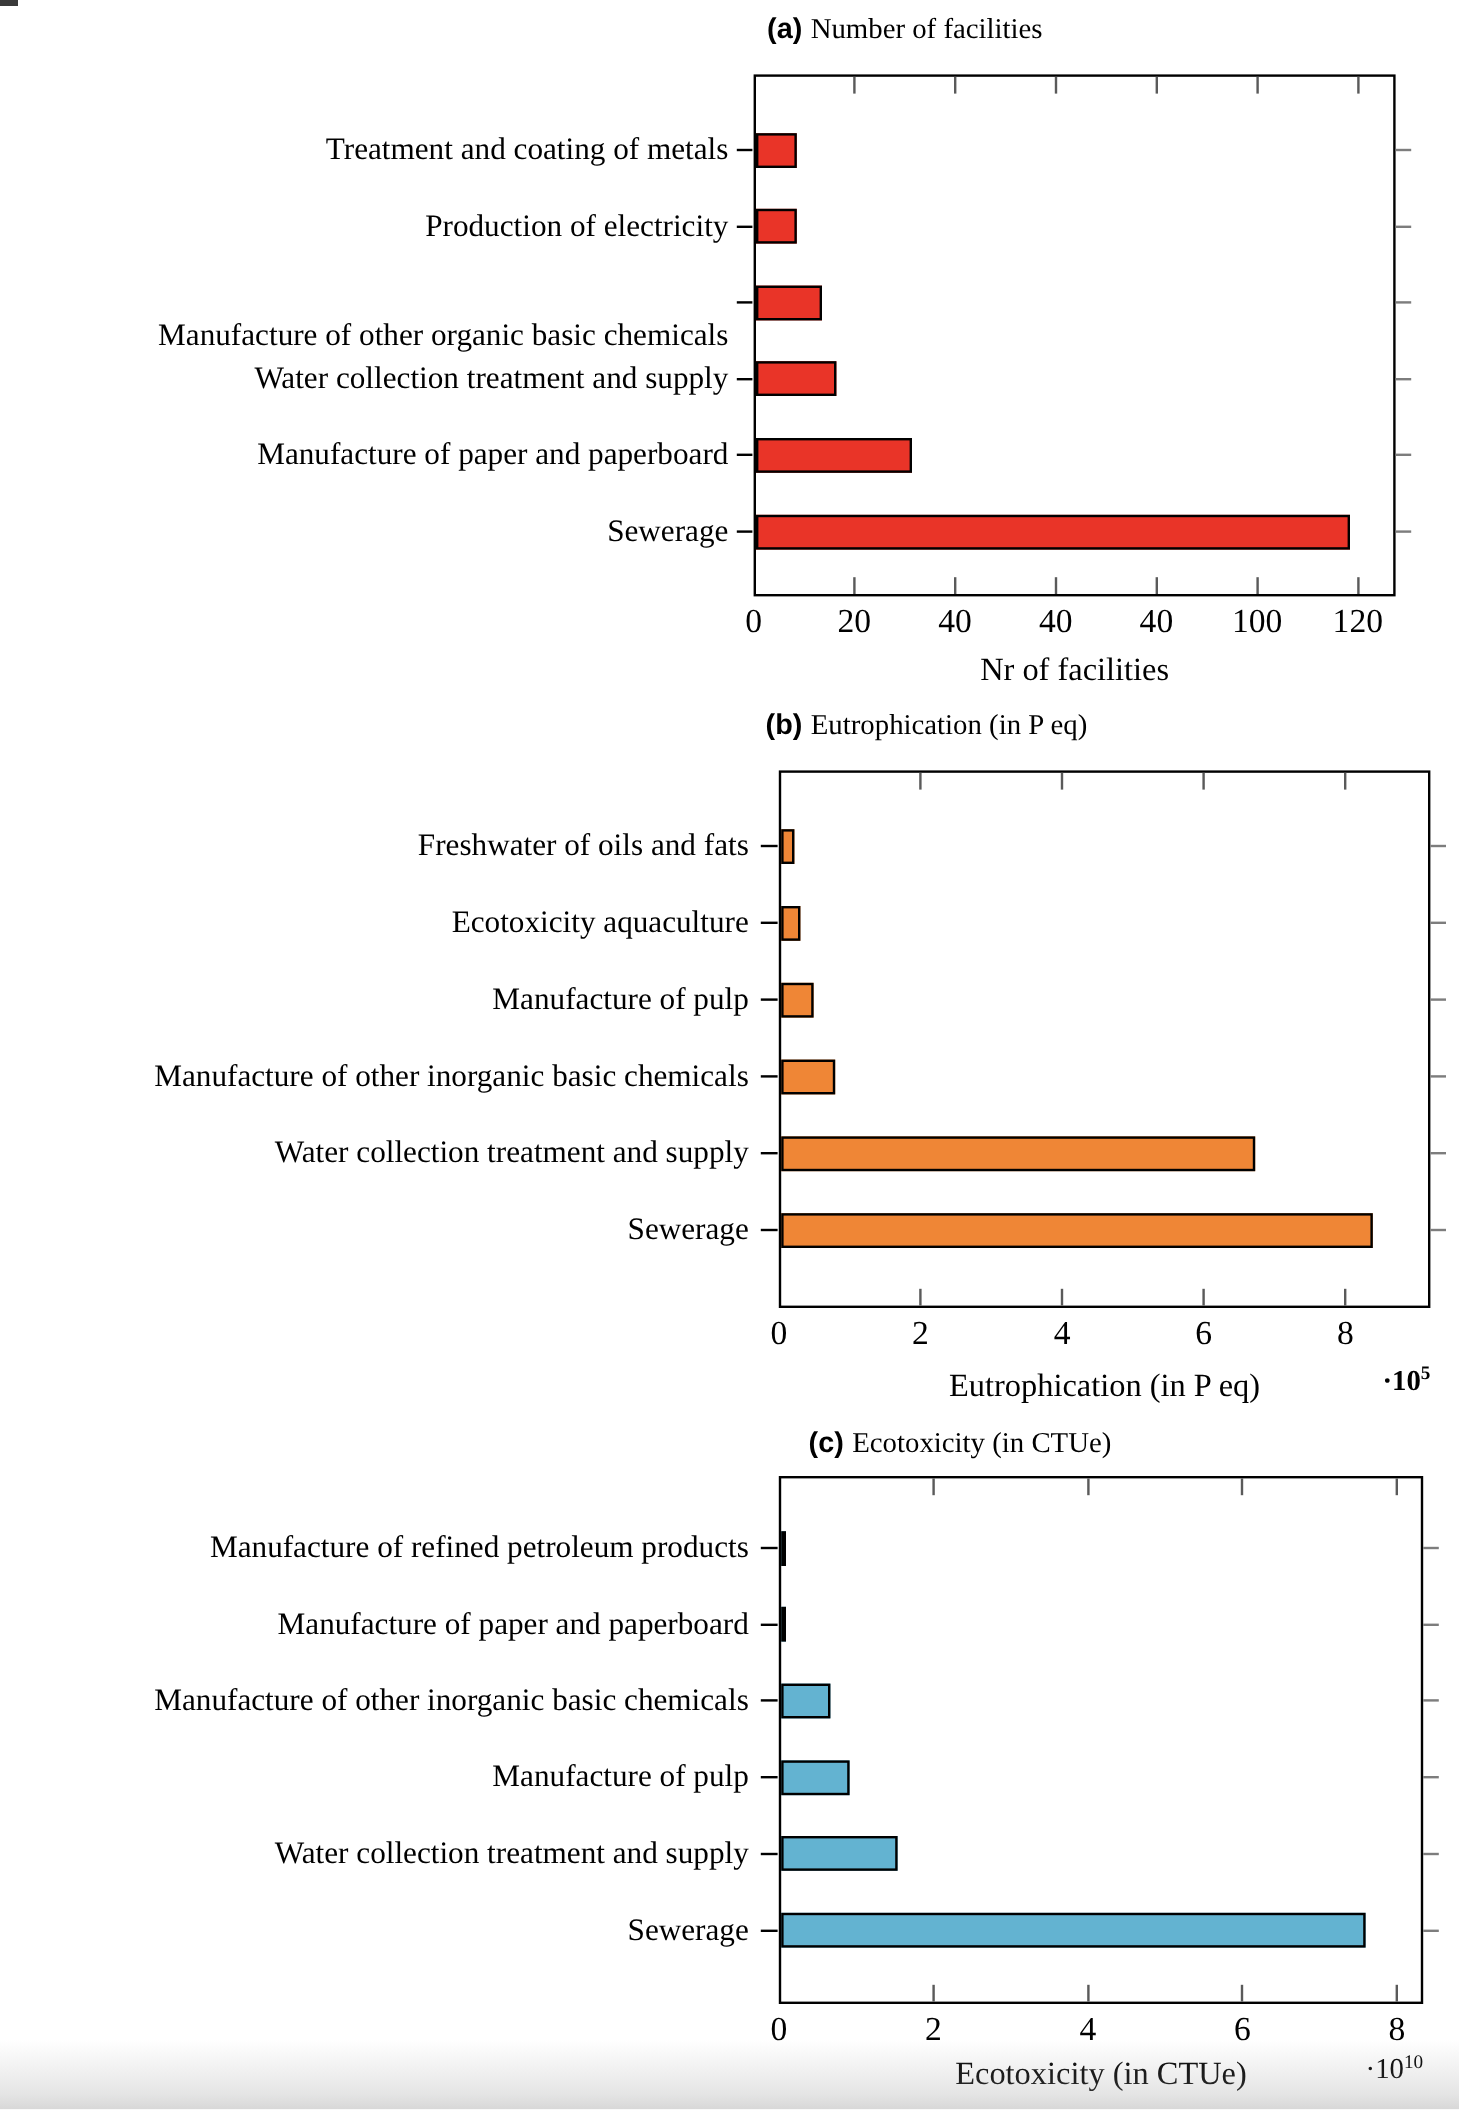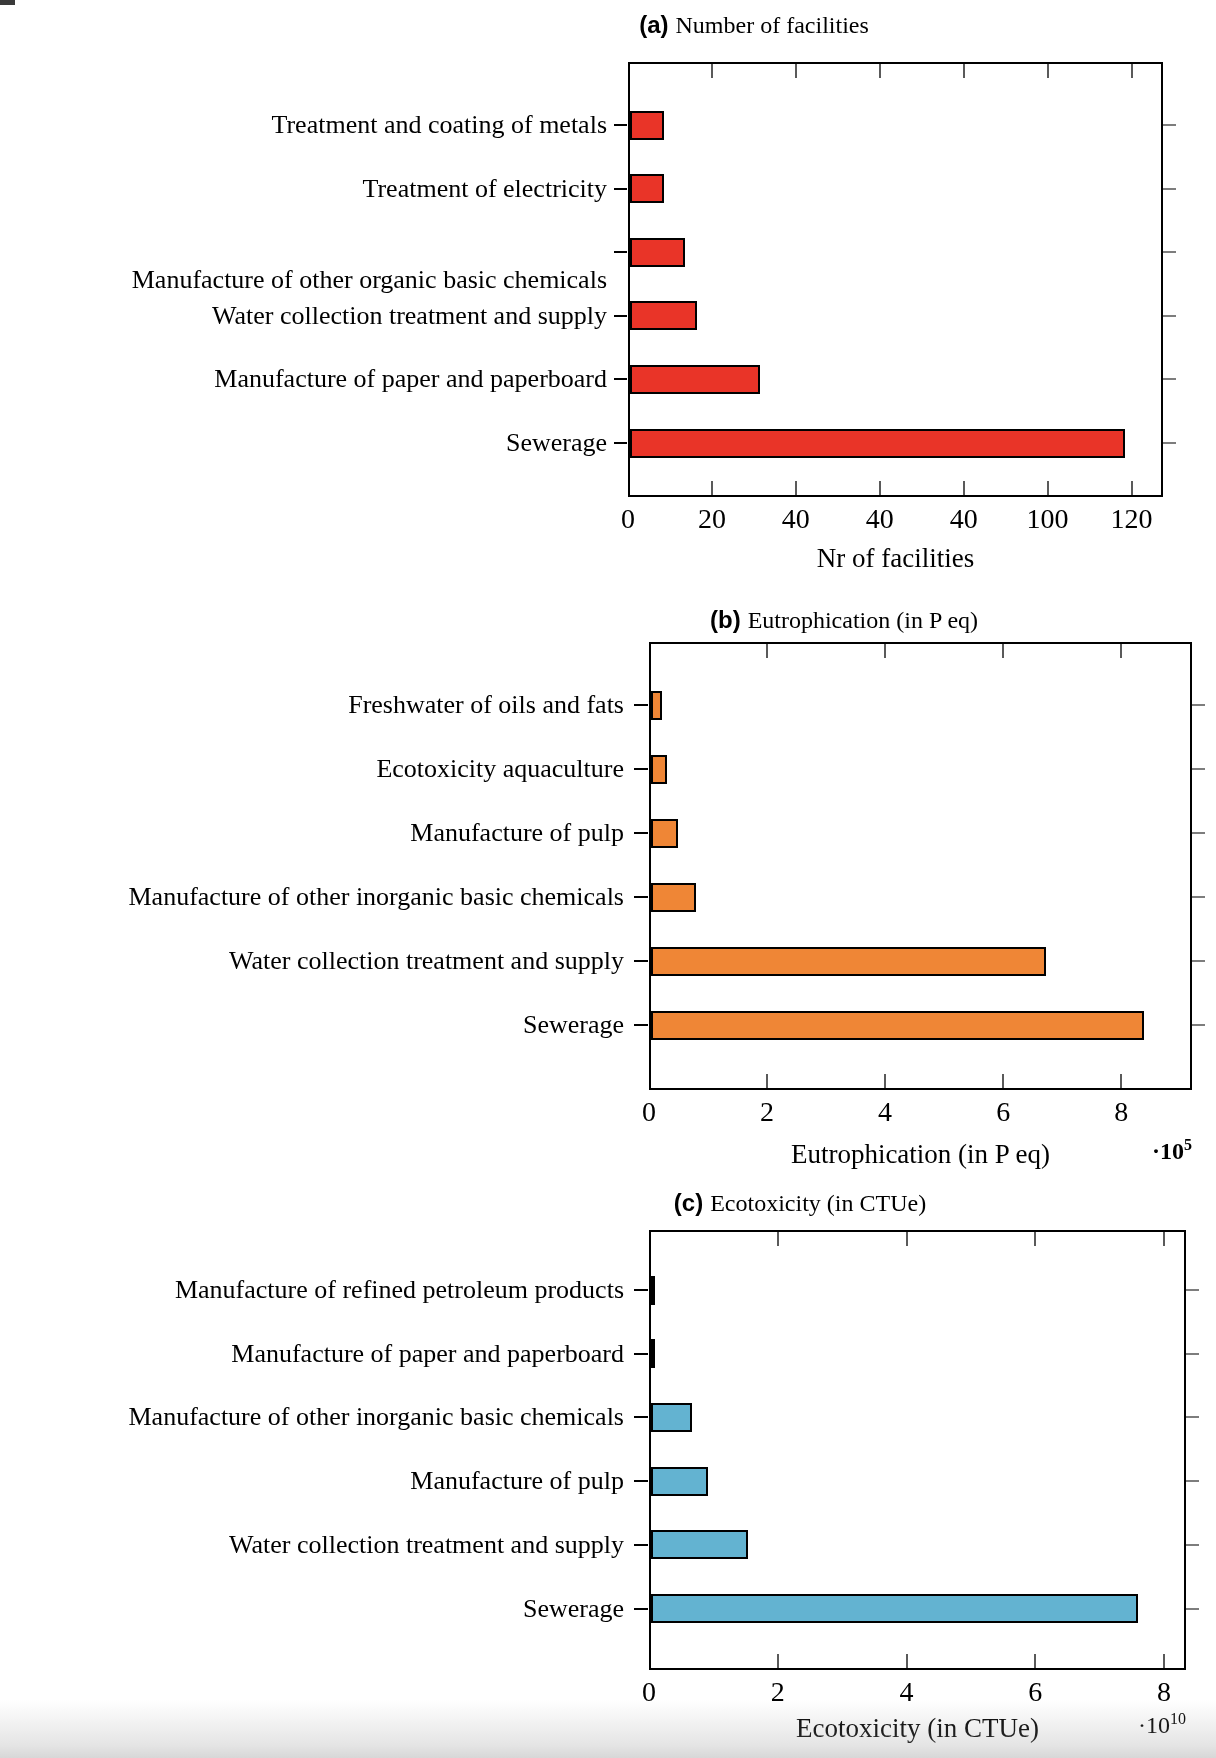--- a/index.html
+++ b/index.html
@@ -106,42 +106,42 @@
       <div class="xtick" style="left: 1046.61px; top: 64px; height: 14px;"></div>
       <div class="xtick" style="left: 1046.61px; top: 481px; height: 14px;"></div>
       <div class="xtick-label" style="left: 1047.61px; top: 505px;">100</div>
       <div class="xtick" style="left: 1130.53px; top: 64px; height: 14px;"></div>
       <div class="xtick" style="left: 1130.53px; top: 481px; height: 14px;"></div>
       <div class="xtick-label" style="left: 1131.53px; top: 505px;">120</div>
       <div class="ytick-label" style="left: 0px; top: 125px; width: 607px;">Treatment and coating of metals</div>
       <div class="ydash" style="left: 614px; top: 124px; width: 13px;"></div>
       <div class="rtick" style="left: 1163px; top: 124px; width: 13px;"></div>
       <div class="bar" style="left: 630px; top: 110.5px; width: 33.5686px; height: 29px; background: rgb(233, 52, 40);"></div>
-      <div class="ytick-label" style="left: 0px; top: 188.6px; width: 607px;">Treatment of electricity</div>
+      <div class="ytick-label" style="left: 0px; top: 188.6px; width: 607px;">Production of electricity</div>
       <div class="ydash" style="left: 614px; top: 187.6px; width: 13px;"></div>
       <div class="rtick" style="left: 1163px; top: 187.6px; width: 13px;"></div>
       <div class="bar" style="left: 630px; top: 174.1px; width: 33.5686px; height: 29px; background: rgb(233, 52, 40);"></div>
       <div class="ytick-label" style="left: 0px; top: 252.2px; width: 607px; margin-top: 28px;">Manufacture of other organic basic chemicals</div>
       <div class="ydash" style="left: 614px; top: 251.2px; width: 13px;"></div>
       <div class="rtick" style="left: 1163px; top: 251.2px; width: 13px;"></div>
       <div class="bar" style="left: 630px; top: 237.7px; width: 54.549px; height: 29px; background: rgb(233, 52, 40);"></div>
       <div class="ytick-label" style="left: 0px; top: 315.8px; width: 607px;">Water collection treatment and supply</div>
       <div class="ydash" style="left: 614px; top: 314.8px; width: 13px;"></div>
       <div class="rtick" style="left: 1163px; top: 314.8px; width: 13px;"></div>
       <div class="bar" style="left: 630px; top: 301.3px; width: 67.1373px; height: 29px; background: rgb(233, 52, 40);"></div>
       <div class="ytick-label" style="left: 0px; top: 379.4px; width: 607px;">Manufacture of paper and paperboard</div>
       <div class="ydash" style="left: 614px; top: 378.4px; width: 13px;"></div>
       <div class="rtick" style="left: 1163px; top: 378.4px; width: 13px;"></div>
       <div class="bar" style="left: 630px; top: 364.9px; width: 130.078px; height: 29px; background: rgb(233, 52, 40);"></div>
       <div class="ytick-label" style="left: 0px; top: 443px; width: 607px;">Sewerage</div>
       <div class="ydash" style="left: 614px; top: 442px; width: 13px;"></div>
       <div class="rtick" style="left: 1163px; top: 442px; width: 13px;"></div>
       <div class="bar" style="left: 630px; top: 428.5px; width: 495.137px; height: 29px; background: rgb(233, 52, 40);"></div>
       <div class="xlabel" style="left: 895.5px; top: 544px;">Nr of facilities</div>
-      <div class="chart-title" style="left: 844px; top: 590px; margin-top: 15px;"><span class="prefix">(b)</span><span class="ttl">Eutrophication (in P eq)</span></div>
+      <div class="chart-title" style="left: 772px; top: 590px;"><span class="prefix">(b)</span><span class="ttl">Eutrophication (in P eq)</span></div>
       <div class="plot" style="left: 649px; top: 642px; width: 543px; height: 448px;"></div>
       <div class="xtick-label" style="left: 649px; top: 1098px;">0</div>
       <div class="xtick" style="left: 766.043px; top: 644px; height: 14px;"></div>
       <div class="xtick" style="left: 766.043px; top: 1074px; height: 14px;"></div>
       <div class="xtick-label" style="left: 767.043px; top: 1098px;">2</div>
       <div class="xtick" style="left: 884.087px; top: 644px; height: 14px;"></div>
       <div class="xtick" style="left: 884.087px; top: 1074px; height: 14px;"></div>
       <div class="xtick-label" style="left: 885.087px; top: 1098px;">4</div>
       <div class="xtick" style="left: 1002.13px; top: 644px; height: 14px;"></div>
       <div class="xtick" style="left: 1002.13px; top: 1074px; height: 14px;"></div>

